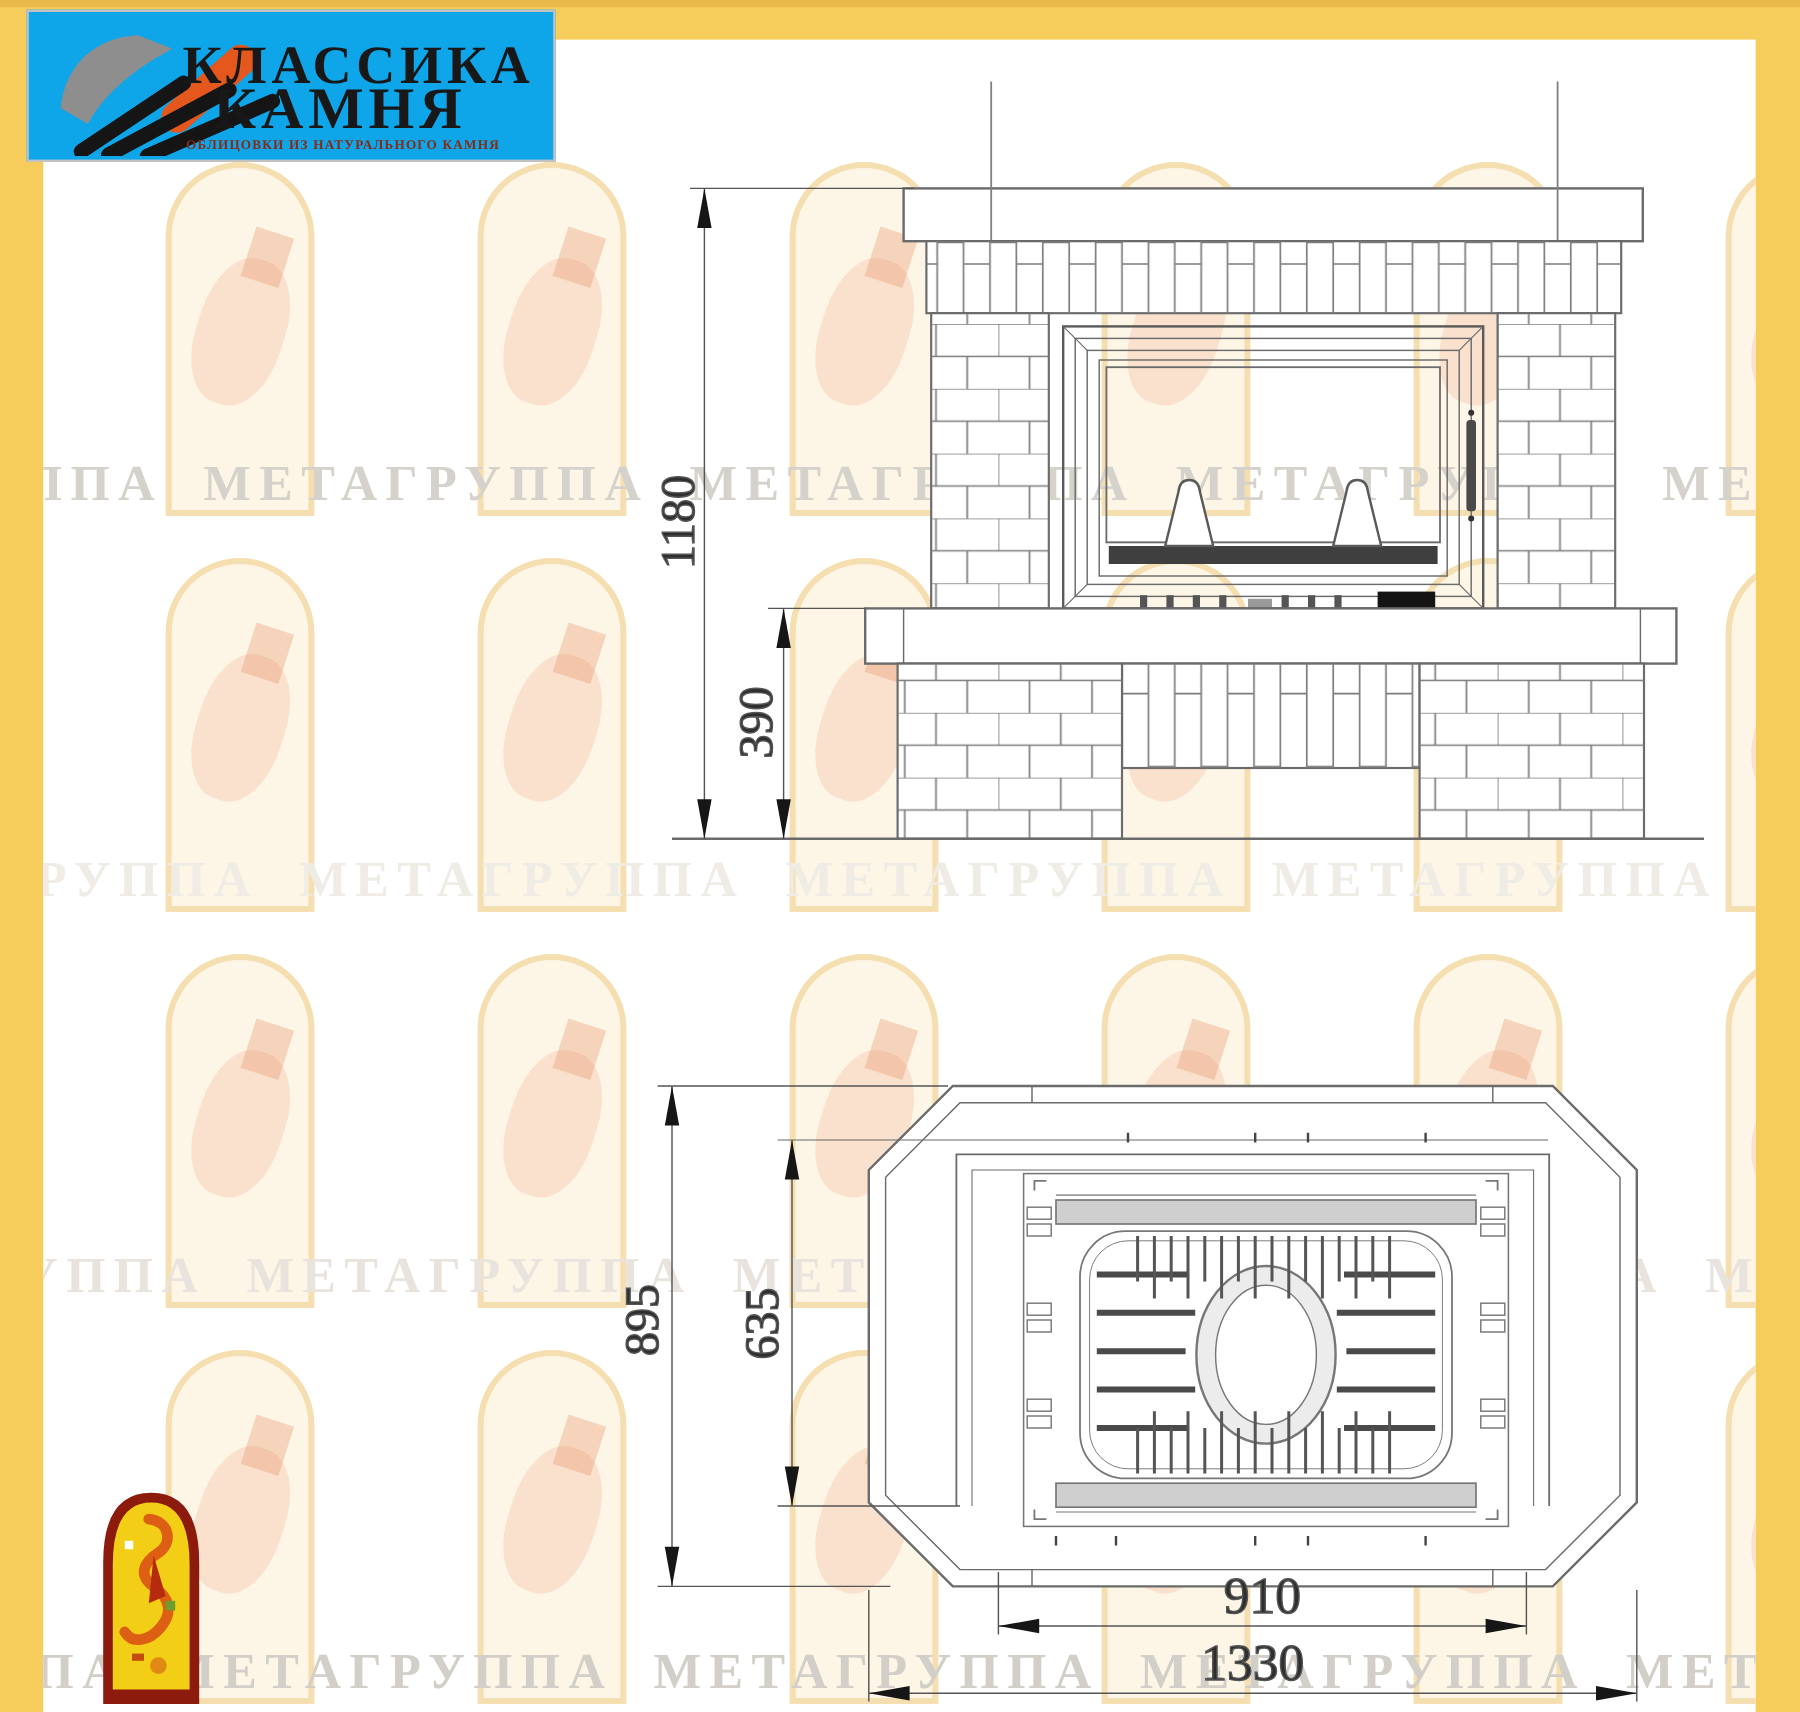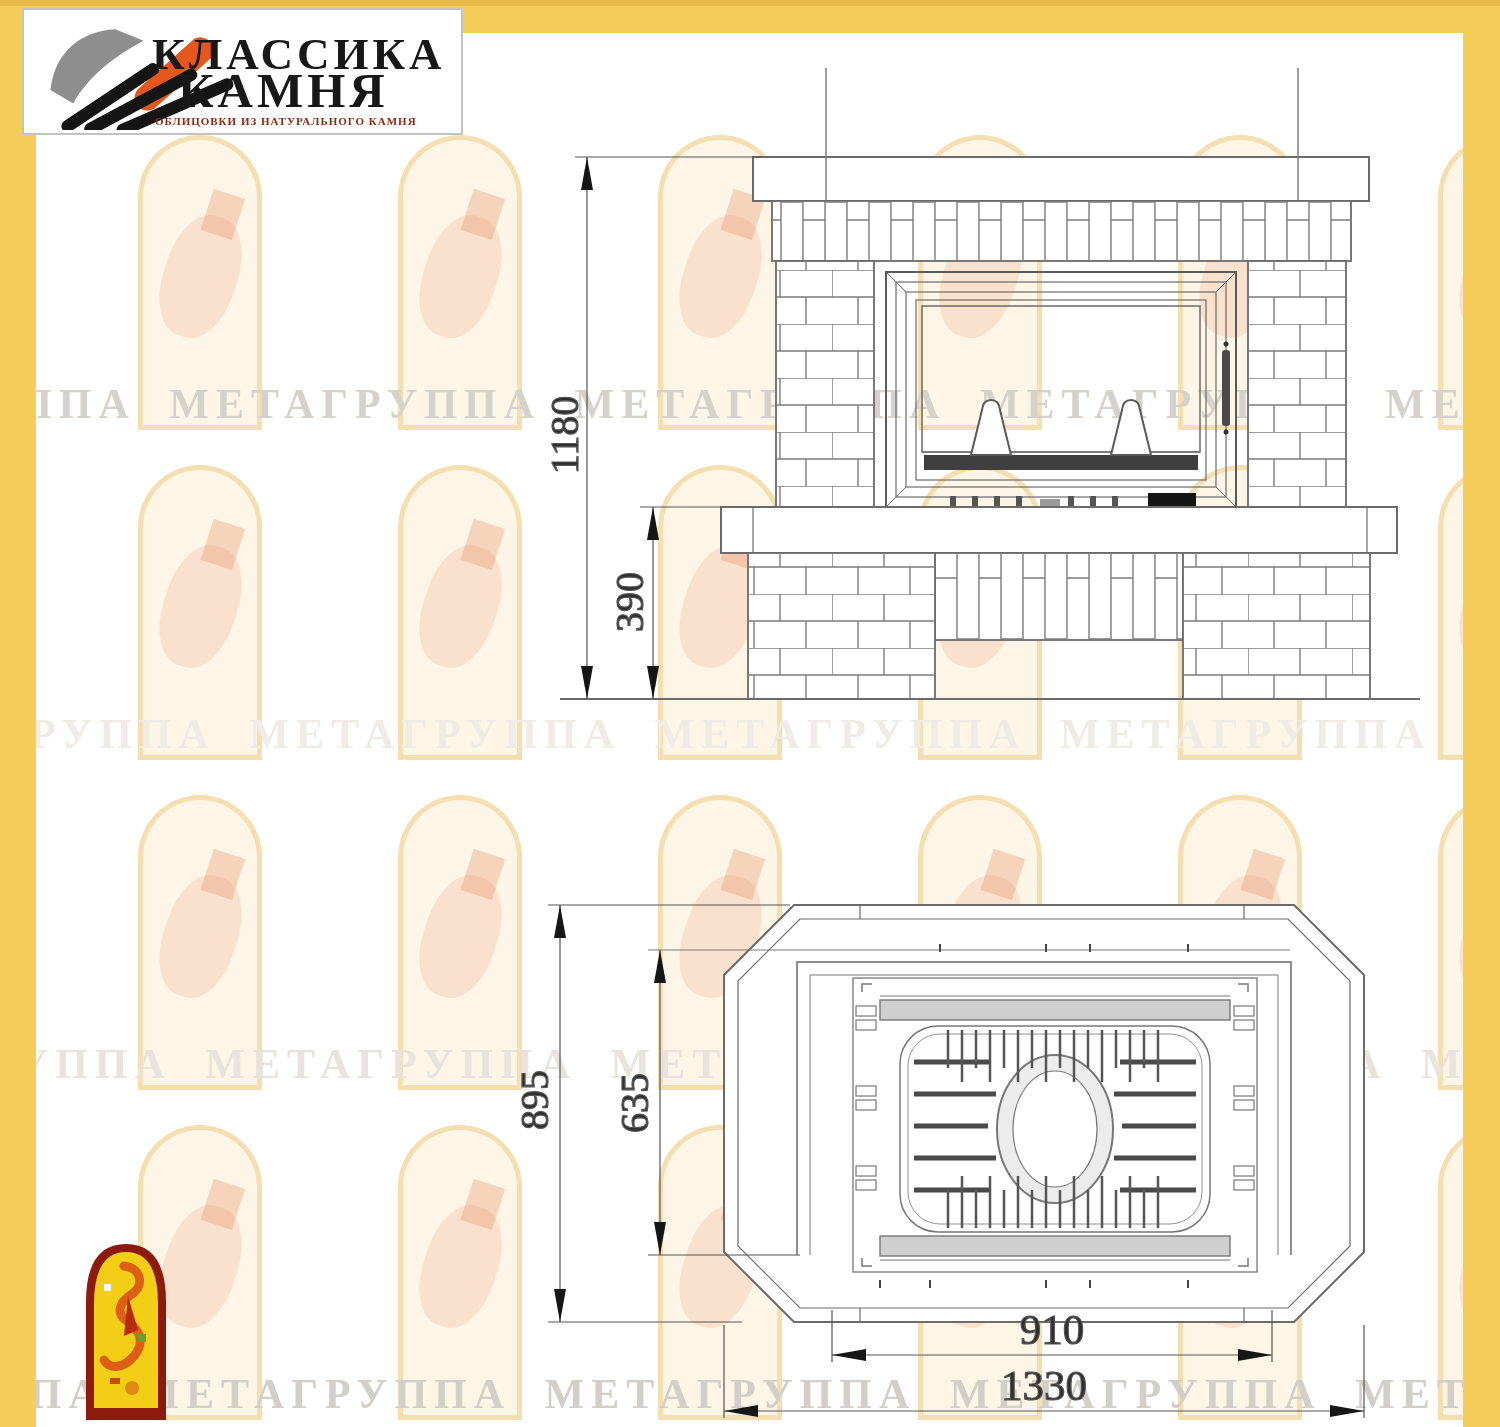--- a/index.html
+++ b/index.html
@@ -22,21 +22,21 @@
   .wm-row span{position:relative;}
   .wm-1{top:381px;color:#d5d2cb;}
   .wm-1 span{left:-120px;}
   .wm-2{top:711px;color:#efece6;}
   .wm-2 span{left:-40px;}
   .wm-3{top:1041px;color:#e8e4dd;}
   .wm-3 span{left:-84px;}
   .wm-4{top:1371px;color:#d2cfc8;}
   .wm-4 span{left:-150px;}
   
-  .logo-box{position:absolute;left:22px;top:8px;width:441px;height:127px;background:#ffffff;
+  .logo-box{position:absolute;left:22px;top:8px;width:441px;height:127px;background:#0ea5e9;
         border:2px solid #c2c2c2;box-sizing:border-box;}
   .logo-art{position:absolute;left:14px;top:6px;width:196px;height:114px;}
   .logo-l1{position:absolute;left:128px;top:22px;font-size:45px;font-weight:bold;color:#181818;
         letter-spacing:4px;line-height:1;}
   .logo-l2{position:absolute;left:128px;top:56px;font-size:49px;font-weight:bold;color:#181818;
         letter-spacing:4px;line-height:1;margin-left:26px;}
   .logo-sub{position:absolute;left:131px;top:105px;font-size:11px;font-weight:bold;color:#8a2a12;
         letter-spacing:1px;white-space:nowrap;}
   
   .title{position:absolute;left:210px;top:766px;font-size:44px;font-weight:bold;color:#1f1f1f;

